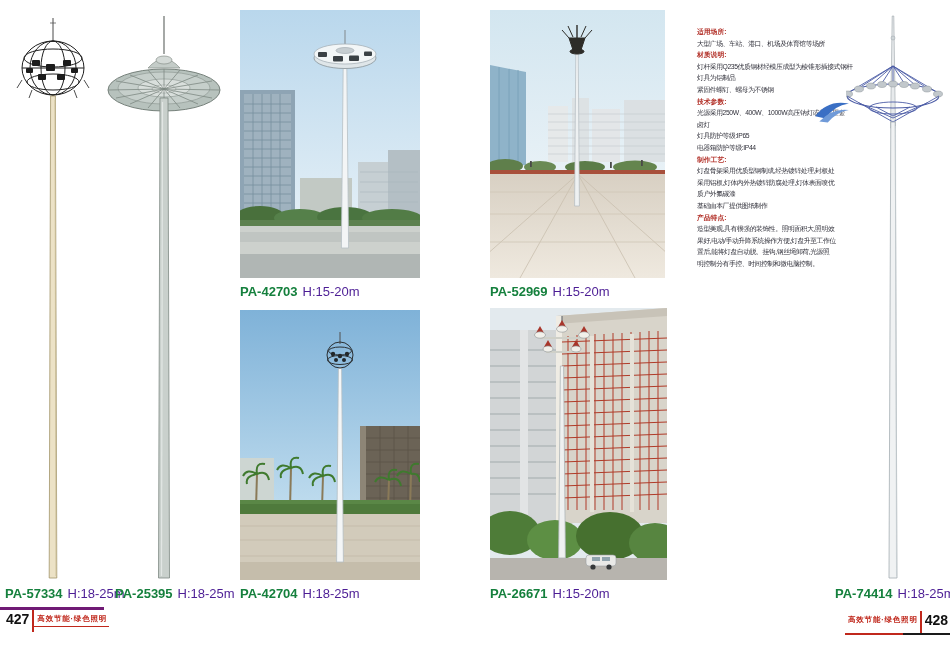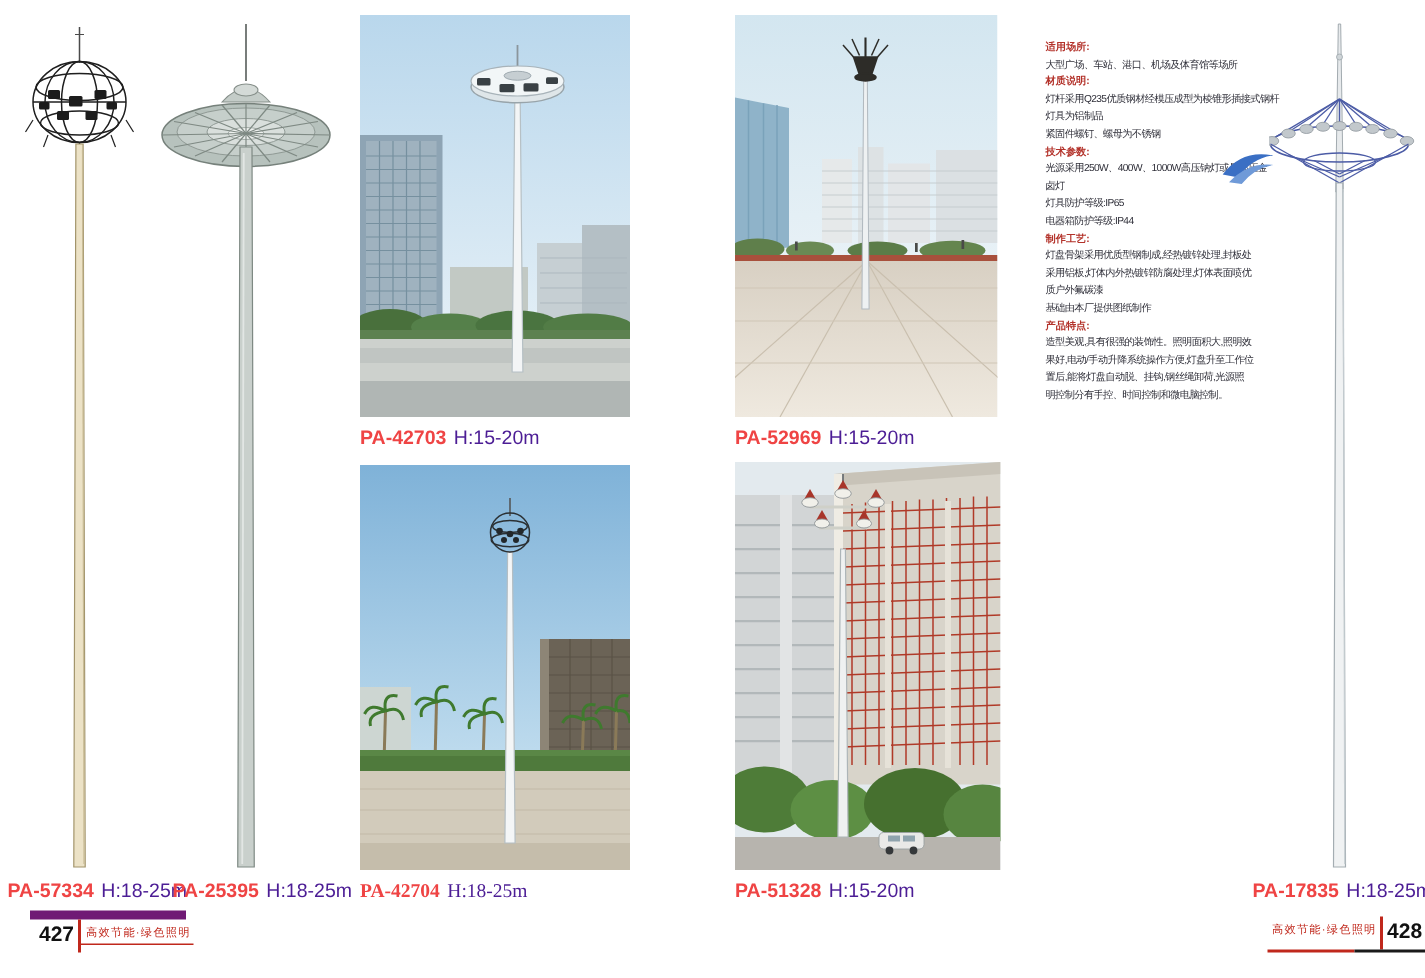--- a/index.html
+++ b/index.html
@@ -6,45 +6,45 @@
   html,body { background:#ffffff; }
   .page {
     position:relative; width:950px; height:652px; background:#ffffff;
     font-family:"Liberation Sans", sans-serif; overflow:hidden;
   }
   .fig { position:absolute; }
   .fig svg { display:block; width:100%; height:100%; }
 
   
   .plabel { position:absolute; font-size:13px; white-space:nowrap; }
-  .pid   { color:#ef4444; font-weight:bold; }
+  .pid   { color:#15803d; font-weight:bold; }
   .psize { color:#4c1d95; margin-left:5px; }
 
   
   .specs {
     position:absolute; left:697px; top:26px; width:152px;
     font-size:6.8px; letter-spacing:-0.4px; line-height:11.6px; color:#30303a;
   }
   .spec-heading { color:#b3322a; font-weight:bold; letter-spacing:0; }
   .spec-line { white-space:nowrap; }
 
   
   .brand-logo { position:absolute; left:813px; top:97px; width:38px; height:28px; }
   .brand-logo svg { display:block; width:100%; height:100%; }
 
   
   .footer { position:absolute; }
-  .footer-left { left:0; top:607px; width:104px; border-top:6px solid #701a75;margin-left:20px; }
+  .footer-left { left:0; top:607px; width:104px; border-top:3px solid #701a75; }
   .footer-right { left:845px; top:611px; width:105px; }
   .frow { display:flex; align-items:flex-start; }
   .pnum { font-size:14px; font-weight:bold; color:#111; padding:1px 3px 0 6px; line-height:17px; }
   .footer-right .pnum { padding:1px 4px 0 3px; }
   .vbar { width:2px; background:#c0281c; height:22px; flex:0 0 auto; }
   .slogan {
-    font-size:7.5px; font-weight:normal; color:#c0281c; letter-spacing:0.8px;
+    font-size:7.5px; font-weight:bold; color:#c0281c; letter-spacing:0.8px;
     line-height:9px; padding:4px 2px 3px 3px; border-bottom:1.5px solid #c0281c;
     white-space:nowrap;
   }
   .footer-right .slogan { border-bottom:none; }
   .rule-split { display:flex; height:2px; }
   .seg-red { width:58px; background:#c0281c; }
   .seg-black { flex:1; background:#1a1a1a; }
 </style>
 </head>
 <body>
@@ -527,28 +527,28 @@
   </div>
   <div class="plabel" style="left:490px; top:284px;">
     <span class="pid">PA-52969</span><span class="psize">H:15-20m</span>
   </div>
   <div class="plabel" style="left:5px; top:586px;">
     <span class="pid">PA-57334</span><span class="psize">H:18-25m</span>
   </div>
   <div class="plabel" style="left:115px; top:586px;">
     <span class="pid">PA-25395</span><span class="psize">H:18-25m</span>
   </div>
-  <div class="plabel" style="left:240px; top:586px;font-family:Liberation Serif, serif;">
+  <div class="plabel" style="left:240px; top:586px;">
     <span class="pid">PA-42704</span><span class="psize">H:18-25m</span>
   </div>
   <div class="plabel" style="left:490px; top:586px;">
-    <span class="pid">PA-51328</span><span class="psize">H:15-20m</span>
+    <span class="pid">PA-26671</span><span class="psize">H:15-20m</span>
   </div>
   <div class="plabel" style="left:835px; top:586px;">
-    <span class="pid">PA-17835</span><span class="psize">H:18-25m</span>
+    <span class="pid">PA-74414</span><span class="psize">H:18-25m</span>
   </div>
 
   <div class="footer footer-left">
     <div class="frow">
       <span class="pnum">427</span>
       <span class="vbar"></span>
       <span class="slogan">高效节能·绿色照明</span>
     </div>
   </div>
 

